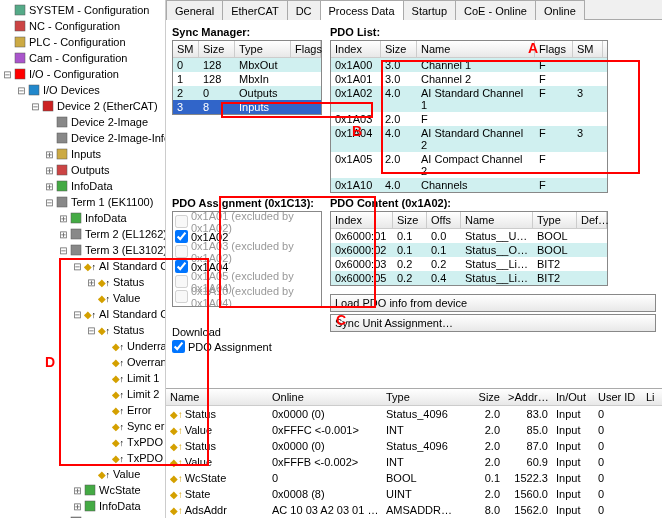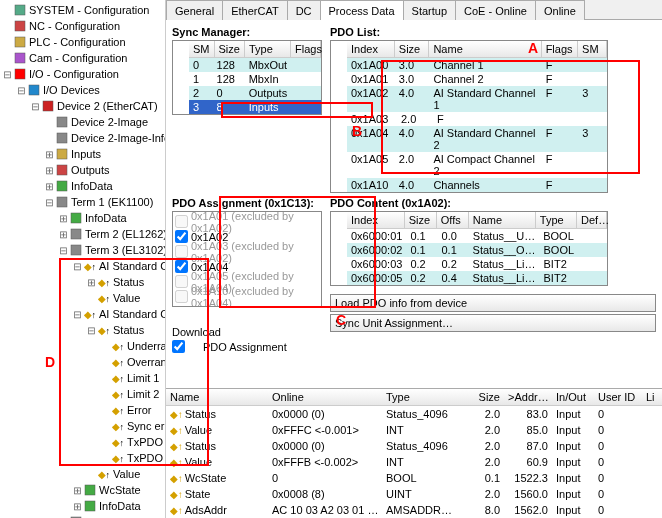--- a/index.html
+++ b/index.html
@@ -8,39 +8,39 @@
 .tree-item { display: flex; align-items: center; height: 16px; cursor: pointer; white-space: nowrap; }
 .tree-icon { width: 14px; height: 14px; margin-right: 2px; display: inline-flex; align-items: center; justify-content: center; flex-shrink: 0; }
 .toggle { width: 11px; text-align: center; color: #666; font-size: 10px; cursor: pointer; flex-shrink: 0; }
 .right-panel { flex: 1; display: flex; flex-direction: column; }
 .tabs { display: flex; border-bottom: 1px solid #aaa; background: #f0f0f0; height: 20px; }
 .tab { padding: 2px 8px; border: 1px solid #aaa; border-bottom: none; background: #f0f0f0; margin-right: -1px; cursor: pointer; height: 20px; display: flex; align-items: center; }
 .tab.active { background: #fff; }
 .panel-body { flex: 1; padding: 6px; display: flex; flex-direction: column; gap: 4px; overflow: hidden; }
 .top-row { display: flex; gap: 8px; }
 .section-label { margin-bottom: 2px; font-weight: bold; }
-.grid { border: 1px solid #888; background: #fff; padding-left: 16px; }
+.grid { border: 1px solid #888; background: #fff; }
 .grid-header { display: flex; background: linear-gradient(#fff,#e8e8e8); border-bottom: 1px solid #ccc; }
 .grid-header > div { padding: 2px 4px; border-right: 1px solid #ccc; }
 .grid-row { display: flex; }
 .grid-row.alt { background: #d0f0f0; }
 .grid-row.sel { background: #3165c9; color: #fff; }
 .grid-row > div { padding: 1px 4px; }
 .sync-grid { width: 150px; }
 .sync-grid .c0{width:26px}.sync-grid .c1{width:36px}.sync-grid .c2{width:56px}.sync-grid .c3{width:30px}
 .pdo-list-grid { width: 278px; }
 .pdo-list-grid .c0{width:50px}.pdo-list-grid .c1{width:36px}.pdo-list-grid .c2{width:118px}.pdo-list-grid .c3{width:38px}.pdo-list-grid .c4{width:30px}
 .mid-row { display: flex; gap: 8px; }
 .assign-box { width: 150px; border: 1px solid #888; padding: 2px; max-height: 96px; overflow-y: scroll; }
 .assign-item { display: flex; align-items: center; gap: 3px; color: #999; height: 15px; }
 .assign-item.en { color: #000; }
 .content-grid { width: 278px; }
 .content-grid .c0{width:62px}.content-grid .c1{width:34px}.content-grid .c2{width:34px}.content-grid .c3{width:72px}.content-grid .c4{width:44px}.content-grid .c5{width:30px}
 .download-box { font-size: 11px; }
-.download-box label { display: flex; align-items: center; gap: 18px; margin-top: 2px;}
+.download-box label { display: flex; align-items: center; gap: 3px; margin-top: 2px;}
 .predef-box { flex:1; display:flex; flex-direction:column; gap:2px; }
 .combo, .btn { border: 1px solid #888; background: linear-gradient(#fff,#e8e8e8); padding: 2px 4px; text-align: left; width: 100%; cursor: pointer; position: relative; }
 .combo::after { content: "▾"; position: absolute; right: 4px; }
 .bottom-grid { border-top: 1px solid #aaa; }
 .bottom-header { display: flex; background: linear-gradient(#fff,#e8e8e8); border-bottom: 1px solid #ccc; }
 .bottom-header > div, .bottom-row > div { padding: 2px 4px; overflow: hidden; white-space: nowrap; }
 .bottom-row { display: flex; }
 .b0{width:102px;display:flex;align-items:center;gap:2px}.b1{width:114px}.b2{width:82px}.b3{width:40px;text-align:right}.b4{width:48px;text-align:right}.b5{width:42px}.b6{width:48px}.b7{width:20px}
 .anno { position: absolute; border: 2px solid red; pointer-events: none; }
 .anno-label { position: absolute; color: red; font-weight: bold; font-size: 14px; }

